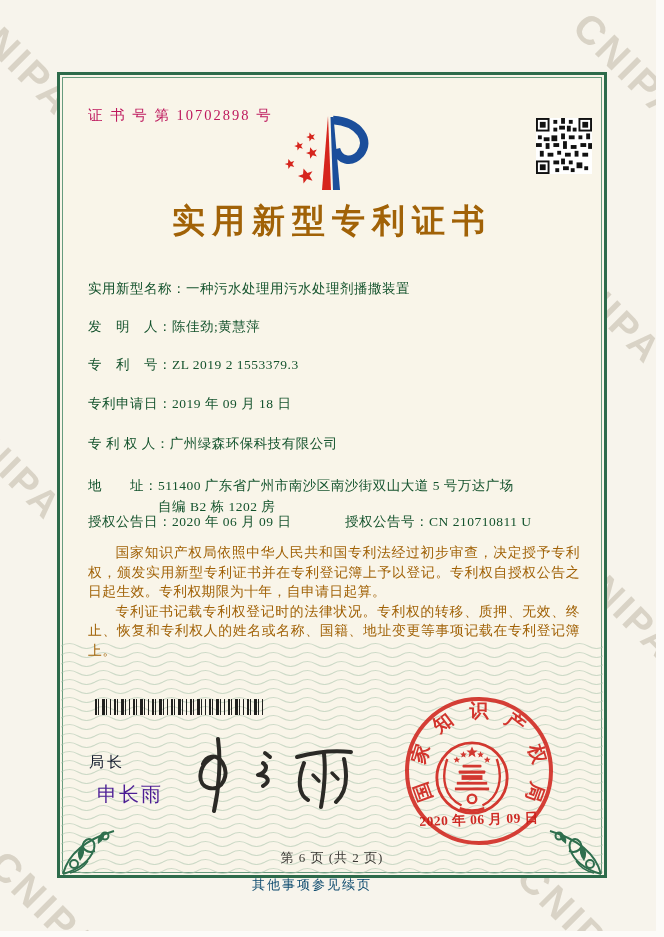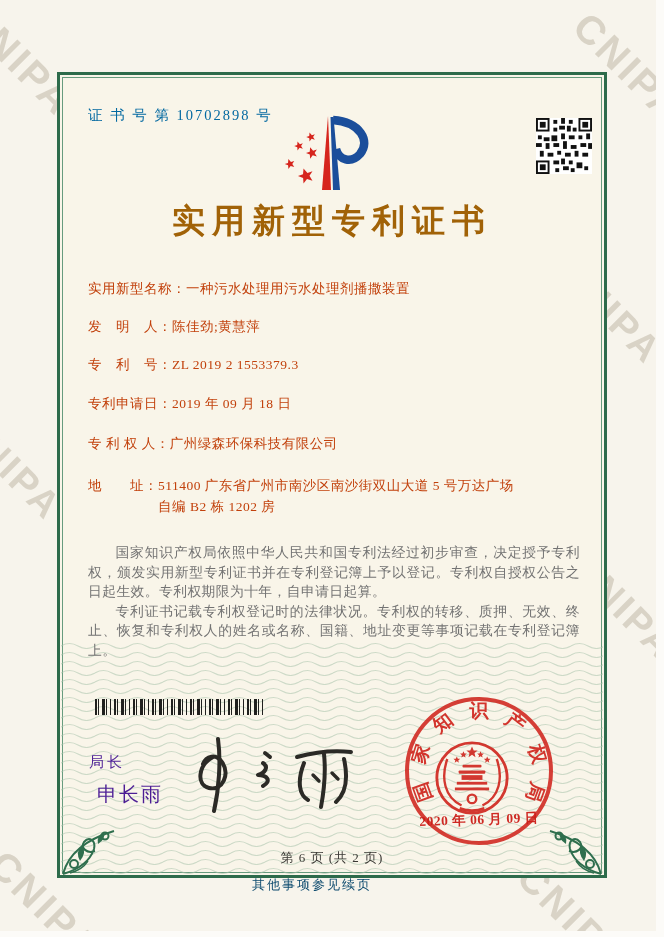--- a/index.html
+++ b/index.html
@@ -14,46 +14,46 @@
   .wm.gray{color:rgba(168,158,138,.38);}
   .wm.pink{color:rgba(219,150,138,.20);}
 
   
   .cert{position:absolute;left:57px;top:72px;width:550px;height:806px;background:#f9f5e9;
         border:3px solid #2d6b4b;box-sizing:border-box;}
   .cert-inner{position:absolute;inset:2px;border:1px solid #679b7e;pointer-events:none;}
 
   .waves{position:absolute;left:61px;top:640px;width:542px;height:235px;opacity:.55;}
 
-  .cert-no{position:absolute;left:88px;top:106px;font-size:14.5px;letter-spacing:2px;color:#0369a1;}
+  .cert-no{position:absolute;left:88px;top:106px;font-size:14.5px;letter-spacing:2px;color:#be185d;}
   .title{position:absolute;left:57px;top:199px;width:550px;text-align:center;font-size:33px;
          font-weight:bold;letter-spacing:7px;color:#a16207;}
 
   .logo{position:absolute;left:272px;top:107px;width:106px;height:88px;}
   .qr{position:absolute;left:536px;top:118px;width:56px;height:56px;}
 
-  .frow{position:absolute;left:88px;width:500px;font-size:13.5px;color:#c2410c;}
+  .frow{position:absolute;left:88px;width:500px;font-size:13.5px;color:#14532d;}
   .frow .lbl{letter-spacing:.5px;}
   .frow .val{letter-spacing:.5px;white-space:pre-line;}
   .r1{top:280px;} .r2{top:318px;} .r3{top:356px;} .r4{top:395px;} .r5{top:435px;}
   .r6{top:475px;line-height:21px;display:flex;} .r6 .val{display:inline-block;width:402px;vertical-align:top;}
   .r7{top:513px;}
   .r7 .pair2{position:absolute;left:257px;top:0;}
 
   .body-text{position:absolute;left:88px;top:543px;width:492px;font-size:13.8px;line-height:19.5px;
-             text-align:justify;color:#737373;}
+             text-align:justify;color:#a16207;}
   .body-text p{margin:0;text-indent:2em;letter-spacing:.4px;}
 
   .barcode{position:absolute;left:95px;top:699px;width:168px;height:16px;
     background:
      repeating-linear-gradient(90deg,#20201e 0 2px,rgba(0,0,0,0) 2px 3px,#20201e 3px 4px,rgba(0,0,0,0) 4px 7px,
        #20201e 7px 10px,rgba(0,0,0,0) 10px 11px,#20201e 11px 12px,rgba(0,0,0,0) 12px 15px,
        #20201e 15px 16px,rgba(0,0,0,0) 16px 19px);}
 
-  .signer-title{position:absolute;left:89px;top:753px;font-size:15px;letter-spacing:3px;color:#4c1d95;}
+  .signer-title{position:absolute;left:89px;top:753px;font-size:15px;letter-spacing:3px;color:#0f172a;}
   .signer-name{position:absolute;left:97px;top:781px;font-size:20px;letter-spacing:2px;color:#4c1d95;}
   .signature{position:absolute;left:185px;top:733px;width:180px;height:84px;}
 
   .seal-ring{position:absolute;left:405px;top:697px;width:148px;height:148px;border:4.5px solid rgba(207,36,28,.88);
              border-radius:50%;box-sizing:border-box;}
   .seal-char{position:absolute;font-size:19px;font-weight:bold;color:rgba(207,36,28,.92);
              transform:translate(-50%,-50%);}
   .seal-emblem{position:absolute;left:434px;top:738px;width:76px;height:80px;opacity:.9;}
   .seal-date{position:absolute;left:398px;top:811px;width:162px;text-align:center;font-size:13.5px;
              font-weight:bold;color:rgba(203,30,24,.95);letter-spacing:.5px;transform:rotate(-2deg);}
@@ -200,20 +200,24 @@
     <span class="lbl">专利申请日：</span><span class="val">2019 年 09 月 18 日</span>
   </div>
   <div class="frow r5">
     <span class="lbl">专 利 权 人：</span><span class="val">广州绿森环保科技有限公司</span>
   </div>
   <div class="frow r6">
     <span class="lbl">地　　址：</span>
       <span class="val">511400 广东省广州市南沙区南沙街双山大道 5 号万达广场
 自编 B2 栋 1202 房</span>
   </div>
+  <div class="frow r7">
+    <span><span class="lbl">授权公告日：</span><span class="val">2020 年 06 月 09 日</span></span>
+    <span class="pair2"><span class="lbl">授权公告号：</span><span class="val">CN 210710811 U</span></span>
+  </div>
 
   <div class="body-text">
     <p>国家知识产权局依照中华人民共和国专利法经过初步审查，决定授予专利权，颁发实用新型专利证书并在专利登记簿上予以登记。专利权自授权公告之日起生效。专利权期限为十年，自申请日起算。</p>
     <p>专利证书记载专利权登记时的法律状况。专利权的转移、质押、无效、终止、恢复和专利权人的姓名或名称、国籍、地址变更等事项记载在专利登记簿上。</p>
   </div>
 
   <div class="barcode"></div>
 
   <div class="signer-title">局长</div>
   <div class="signer-name">申长雨</div>

